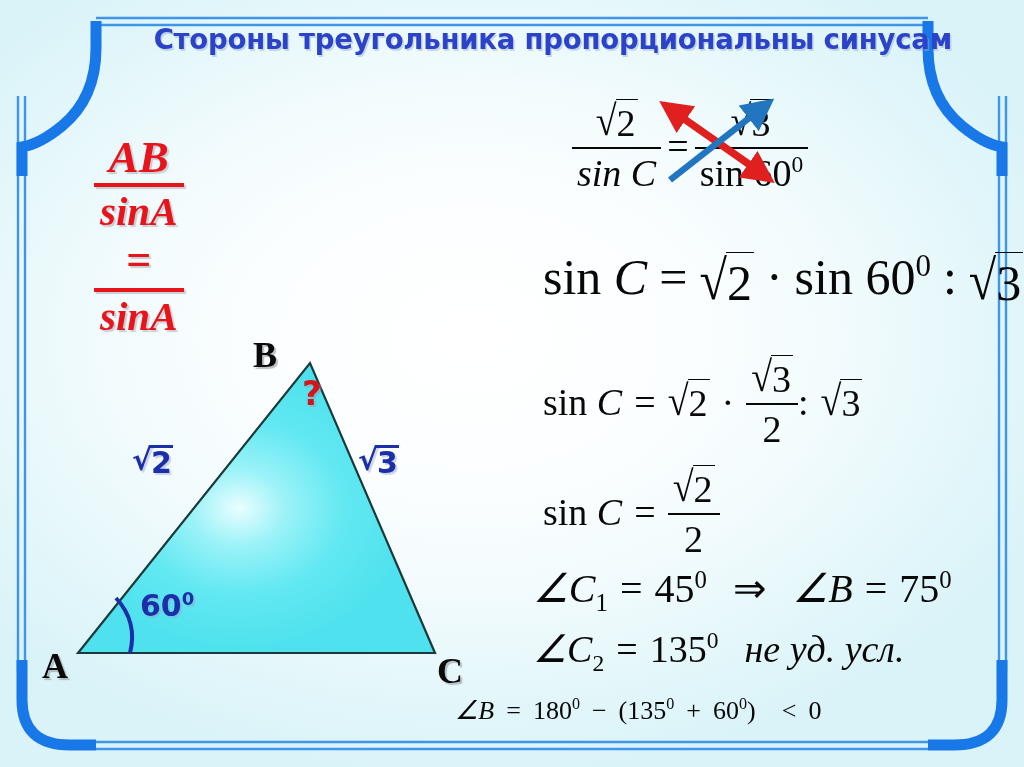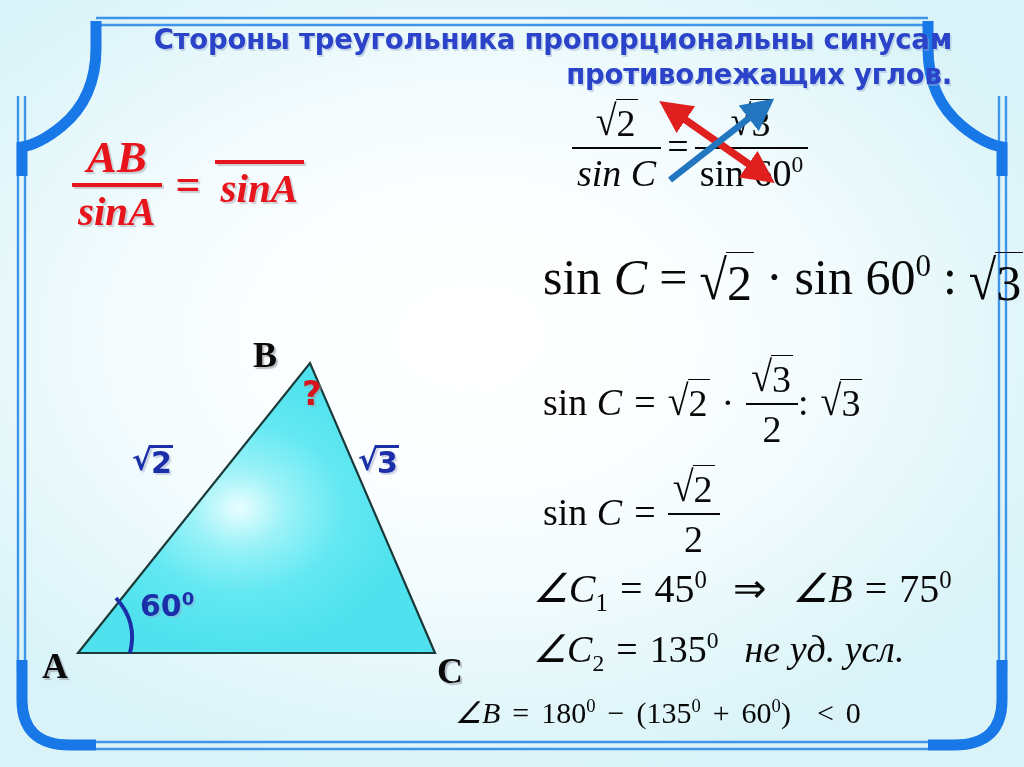--- a/index.html
+++ b/index.html
@@ -51,29 +51,30 @@
     color: #2a43c8;
     letter-spacing: -0.2px;
     text-shadow: 1.5px 1.5px 0 rgba(150,170,210,0.45);
     white-space: nowrap;
     text-align: right;
   }
 
   
   #red-formula {
     position: absolute;
-    left: 72px;
+    left: 94px;
     top: 134px;
     display: flex;
     align-items: center;
     color: #e8141b;
     font-family: "Liberation Serif", serif;
     font-weight: bold;
     font-style: italic;
     text-shadow: 2px 2px 1px rgba(140,140,150,0.40);
+    flex-direction: column;
   }
   .frac {
     display: inline-flex;
     flex-direction: column;
     align-items: center;
     justify-content: center;
   }
   .frac .num, .frac .den {
     padding: 0 6px;
     white-space: nowrap;
@@ -213,21 +214,21 @@
     width: 240px;
     height: 110px;
     pointer-events: none;
   }
 
   #eq2 { left: 543px; top: 248px; font-size: 50px; }
   #eq3 { left: 543px; top: 352px; font-size: 38px; }
   #eq4 { left: 543px; top: 462px; font-size: 38px; }
   #eq5 { left: 533px; top: 565px; font-size: 40px; }
   #eq6 { left: 533px; top: 627px; font-size: 38px; }
-  #eq7 { left: 455px; top: 695px; font-size: 30px; }
+  #eq7 { left: 455px; top: 695px; font-size: 26px; }
 
   .cursive {
     font-style: italic;
     font-family: "Liberation Serif", serif;
   }
   .spacer-sm { display: inline-block; width: 12px; }
   .spacer-md { display: inline-block; width: 26px; }
 </style>
 </head>
 <body>
@@ -252,21 +253,20 @@
 
     <path d="M 928 21 L 928 48 Q 928 98 962 126 Q 984 144 1002 147 L 1002 176" stroke="#1878e8" stroke-width="11" fill="none" stroke-linecap="butt"></path>
 
     <path d="M 96 745 L 70 745 Q 22 745 22 700 L 22 660" stroke="#1878e8" stroke-width="11" fill="none" stroke-linecap="butt"></path>
 
     <path d="M 928 745 L 954 745 Q 1002 745 1002 700 L 1002 660" stroke="#1878e8" stroke-width="11" fill="none" stroke-linecap="butt"></path>
   </svg>
 
   <div id="title-block">
     <div class="title-line">Стороны треугольника пропорциональны синусам</div>
-    <div class="title-line">противолежащих углов.</div>
   </div>
 
   <div id="red-formula">
     <div class="frac">
       <div class="num">AB</div>
       <div class="bar"></div>
       <div class="den">sinA</div>
     </div>
     <div class="eqsign">=</div>
     <div class="frac">

